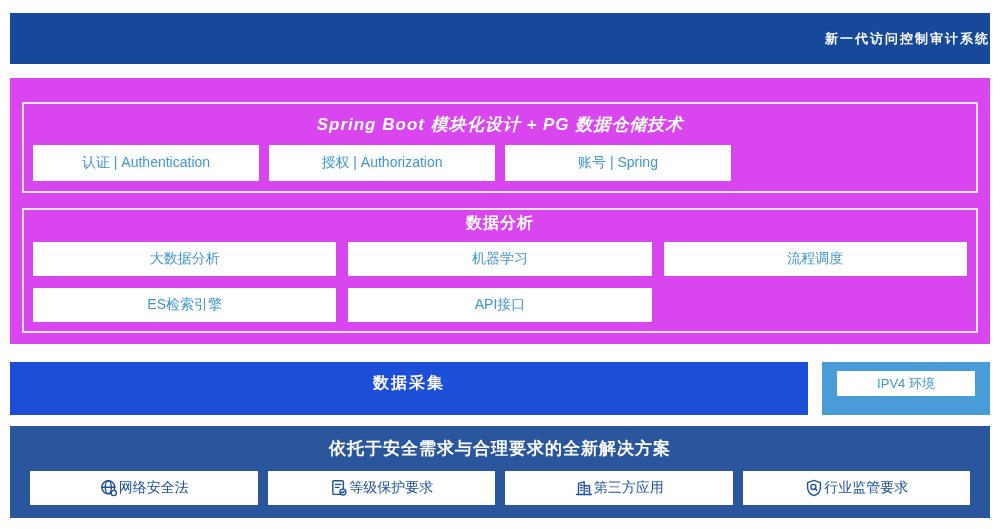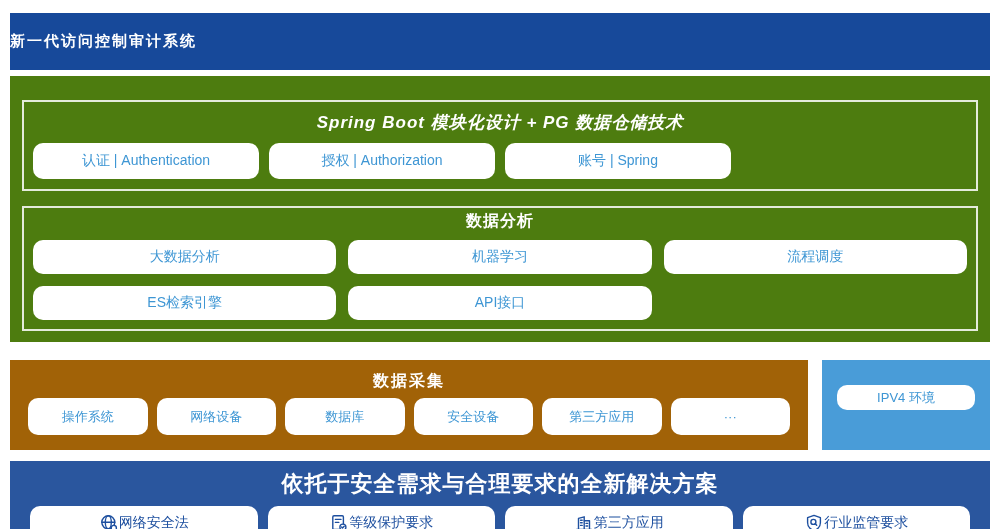--- a/index.html
+++ b/index.html
@@ -5,27 +5,27 @@
   html,body { margin:0; padding:0; }
   body {
     width:1000px; height:529px; background:#ffffff;
     font-family:"Liberation Sans","DejaVu Sans",sans-serif;
     -webkit-font-smoothing:antialiased;
   }
   .page { box-sizing:border-box; width:1000px; height:529px; padding:13px 10px 19px; }
 
   
   .banner {
-    height:57px; background:#17499a; color:#fff;
-    display:flex; align-items:center; justify-content:flex-start;
-    font-size:15px; font-weight:bold; letter-spacing:2px;
+    height:51px; background:#17499a; color:#fff;
+    display:flex; align-items:center; justify-content:flex-end;
+    font-size:13px; font-weight:bold; letter-spacing:2px;
   }
 
   
-  .platform { margin-top:6px; background:#4d7c0f; padding:24px 12px 11px; }
+  .platform { margin-top:14px; background:#d946ef; padding:24px 12px 11px; }
   .inner-box {
     box-sizing:border-box; border:2px solid rgba(255,255,255,0.85);
     padding:7px 9px 10px;
   }
   .inner-box.analysis { margin-top:15px; padding:0 9px 9px; }
   .inner-title {
     color:#fff; text-align:center; font-weight:bold;
     font-size:17px; height:28px; line-height:28px; margin-bottom:6px;
     letter-spacing:1px;
   }
@@ -33,43 +33,43 @@
   .inner-box.analysis .inner-title { height:26px; line-height:26px; font-size:16px; }
 
   .chip-row { display:grid; }
   .row-4 { grid-template-columns:repeat(4,1fr); gap:10px; }
   .row-5 { grid-template-columns:repeat(3,1fr); gap:12px; }
   .row-6 { grid-template-columns:repeat(6,1fr); gap:9px; }
 
   .chip {
     background:#fff; color:#3e96d4; font-size:14px;
     display:flex; align-items:center; justify-content:center;
-    height:36px; white-space:nowrap;border-radius:10px;
+    height:36px; white-space:nowrap;
   }
   .inner-box.analysis .chip { height:34px; }
 
   
   .collect-row { margin-top:18px; display:flex; gap:14px; }
-  .collect-box { box-sizing:border-box; width:798px; background:#a16207; padding:8px 18px 15px; }
+  .collect-box { box-sizing:border-box; width:798px; background:#1d4ed8; padding:8px 18px 15px; }
   .collect-title {
     color:#fff; font-size:16px; font-weight:bold; text-align:center;
     height:26px; line-height:26px; margin-bottom:4px; letter-spacing:2px;
   }
   .collect-box .chip { height:37px; font-size:13px; }
 
   .env-box {
     box-sizing:border-box; flex:1; background:#499cd8;
-    padding:25px 15px 14px; display:flex; flex-direction:column; gap:2px;
+    padding:9px 15px 14px; display:flex; flex-direction:column; gap:2px;
   }
   .env-box .chip { height:25px; font-size:13px; }
 
   
   .solution { margin-top:11px; background:#2a569e; padding:9px 20px 13px; }
   .solution-title {
-    color:#fff; font-size:22px; font-weight:bold; text-align:center;
+    color:#fff; font-size:17px; font-weight:bold; text-align:center;
     height:27px; line-height:27px; margin-bottom:9px; letter-spacing:1px;
   }
   .solution .chip { height:34px; color:#1d4f9f; }
   .sol-icon { display:inline-flex; width:20px; height:20px; }
   .sol-icon svg { width:20px; height:20px; stroke:#1d4f9f; fill:none; stroke-width:1.4; stroke-linecap:round; stroke-linejoin:round; }
 </style>
 </head>
 <body>
 
 <div class="page">
@@ -99,28 +99,20 @@
         <div class="chip">API接口</div>
       </div>
     </div>
 
   </div>
 
   <div class="collect-row">
 
     <div class="collect-box">
       <div class="collect-title">数据采集</div>
-      <div class="chip-row row-6">
-        <div class="chip">操作系统</div>
-        <div class="chip">网络设备</div>
-        <div class="chip">数据库</div>
-        <div class="chip">安全设备</div>
-        <div class="chip">第三方应用</div>
-        <div class="chip">···</div>
-      </div>
     </div>
 
     <div class="env-box">
       <div class="chip">IPV4 环境</div>
     </div>
 
   </div>
 
   <div class="solution">
     <div class="solution-title">依托于安全需求与合理要求的全新解决方案</div>

